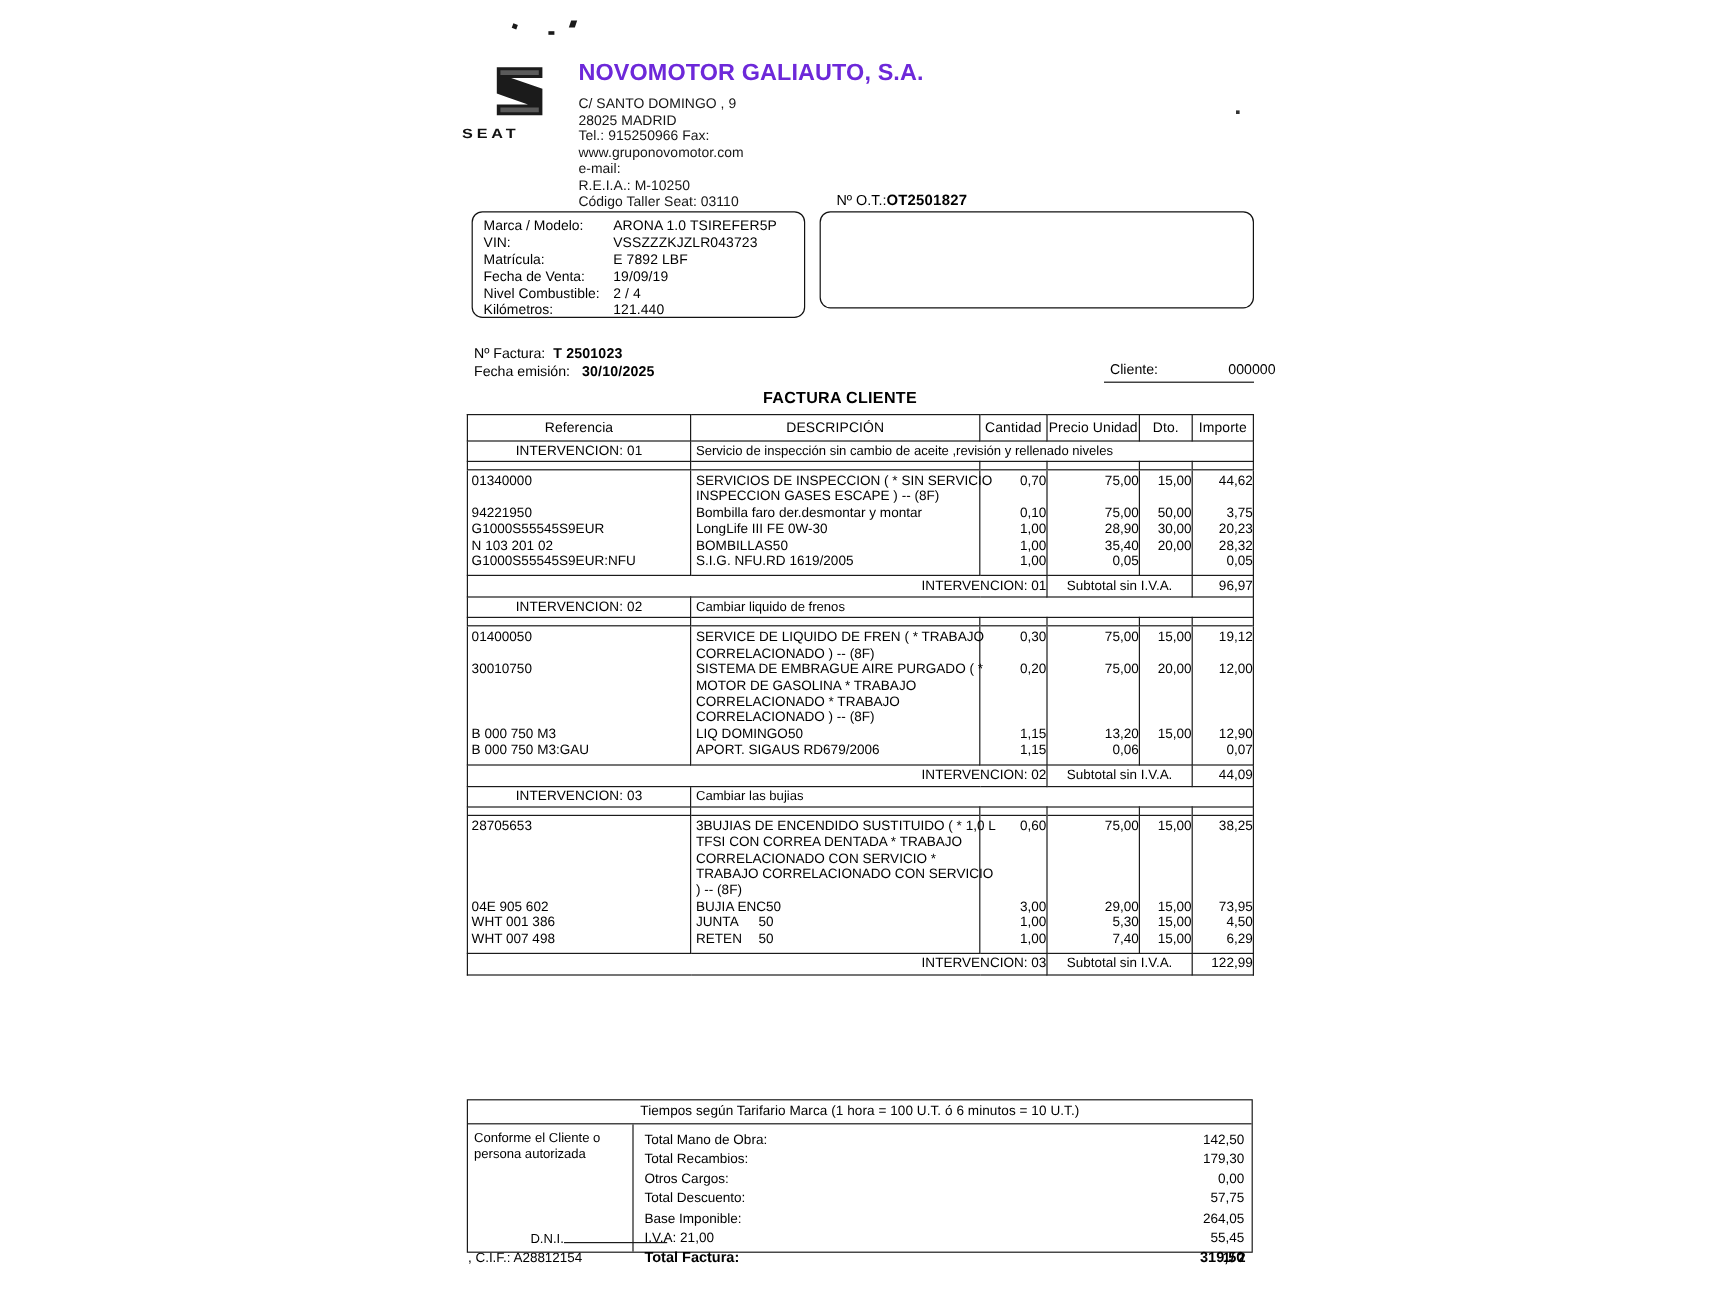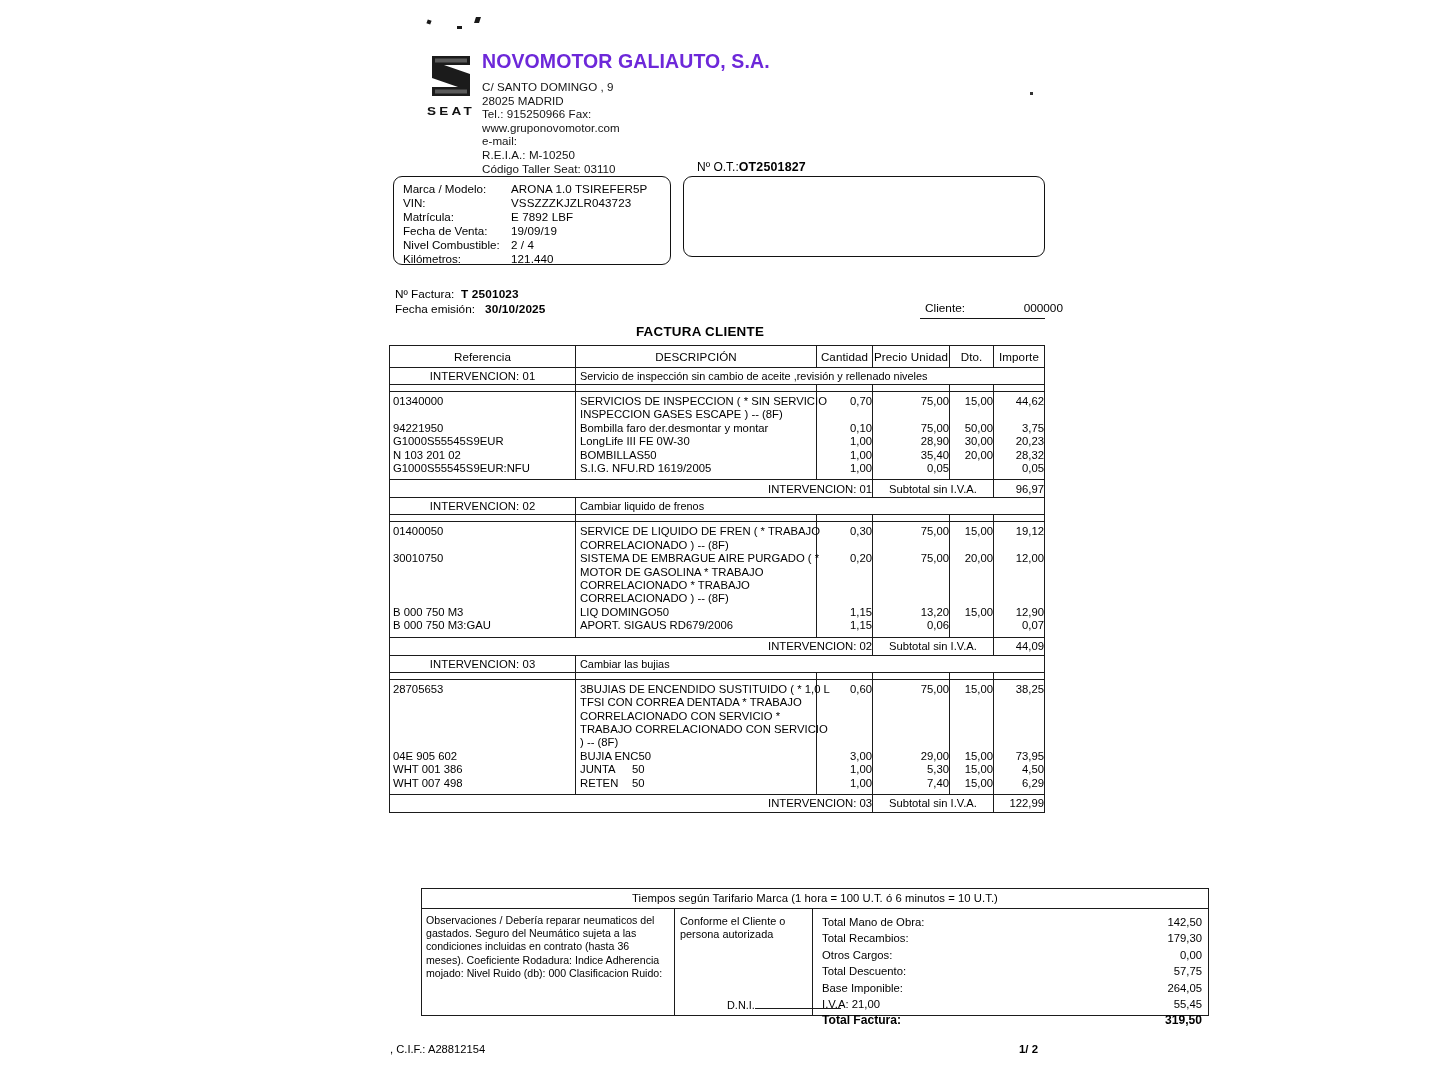--- a/index.html
+++ b/index.html
@@ -15,21 +15,21 @@
   .page { position: absolute; inset: 0; }
 
   
   .header { position: absolute; left: 385px; top: 14px; width: 680px; }
   .specks { position: absolute; left: 20px; top: 0px; width: 90px; height: 18px; }
   .speck { position: absolute; background: #1a1a1a; }
   .s1 { left: 22px; top: 6px; width: 4px; height: 4px; transform: rotate(20deg); }
   .s2 { left: 52px; top: 12px; width: 5px; height: 3px; }
   .s3 { left: 70px; top: 3px; width: 5px; height: 6px; transform: skewX(-18deg); }
 
-  .logo-block { position: absolute; left: 18px; top: 38px; width: 96px; text-align: center; }
+  .logo-block { position: absolute; left: 0px; top: 38px; width: 96px; text-align: left; }
   .seat-mark { width: 50px; height: 48px; display: block; margin: 0 auto; }
   .seat-word {
     margin-top: 4px; font-size: 13.5px; font-weight: 700; letter-spacing: 3.2px;
     font-family: "Liberation Sans", sans-serif; color: #111; transform: scaleY(0.82);
   }
 
   .company { position: absolute; left: 97px; top: 36px; width: 560px; }
   .company-name {
     font-size: 19.5px; font-weight: 700; letter-spacing: 0.1px;
     margin-bottom: 7px; color: #6d28d9;
@@ -103,21 +103,21 @@
 
   .sub-row td { height: 18px; vertical-align: middle; }
   .sub-left { text-align: right; padding-right: 14px; font-size: 11.3px; }
   .sub-mid { text-align: center; font-size: 11.2px; }
   .sub-amt { text-align: right; padding-right: 5px; font-size: 11.3px; }
 
   .gap-row td { height: 7px; border-left: 1.1px solid #1b1b1b; border-right: 1.1px solid #1b1b1b;
                 border-top: none; border-bottom: none; }
 
   
-  .foot { position: absolute; left: 389px; top: 888px; width: 788px; border: 1.3px solid #1b1b1b; margin-left: 32px; }
+  .foot { position: absolute; left: 389px; top: 916px; width: 655px; border: 1.3px solid #1b1b1b; }
   .foot-title {
     text-align: center; font-size: 11.3px; padding: 3px 0 4px;
     border-bottom: 1.3px solid #1b1b1b; letter-spacing: 0.05px;
   }
   .foot-cols { display: flex; height: 106px; }
   .fc-obs { width: 253px; border-right: 1.3px solid #1b1b1b; padding: 5px 5px 0 4px; }
   .fc-obs .otext { font-size: 10.6px; line-height: 13.2px; }
   .fc-sign { width: 138px; border-right: 1.3px solid #1b1b1b; padding: 6px 5px 0 5px; position: relative; }
   .fc-sign .stext { font-size: 10.9px; line-height: 13.4px; }
   .dni { position: absolute; left: 5px; bottom: 4px; font-size: 10.9px; white-space: nowrap; padding-left: 47px; }
@@ -491,23 +491,20 @@
         <td class="sub-left" colspan="3">INTERVENCION:  03</td>
         <td class="sub-mid" colspan="2">Subtotal sin I.V.A.</td>
         <td class="sub-amt">122,99</td>
       </tr>
     </tbody>
   </table>
 
   <div class="foot">
     <div class="foot-title">Tiempos según Tarifario Marca (1 hora = 100 U.T. ó 6 minutos = 10 U.T.)</div>
     <div class="foot-cols">
-      <div class="fc-obs">
-        <div class="otext">Observaciones / Debería reparar neumaticos del gastados. Seguro del Neumático sujeta a las condiciones incluidas en contrato (hasta 36 meses). Coeficiente Rodadura:  Indice Adherencia mojado:  Nivel Ruido (db): 000 Clasificacion Ruido:</div>
-      </div>
       <div class="fc-sign">
         <div class="stext">Conforme el Cliente o persona autorizada</div>
         <div class="dni">
           <span>D.N.I.</span><span class="rule"></span>
         </div>
       </div>
       <div class="fc-tot">
         <div class="trow">
           <span class="tl">Total Mano de Obra:</span>
           <span class="tv">142,50</span>

